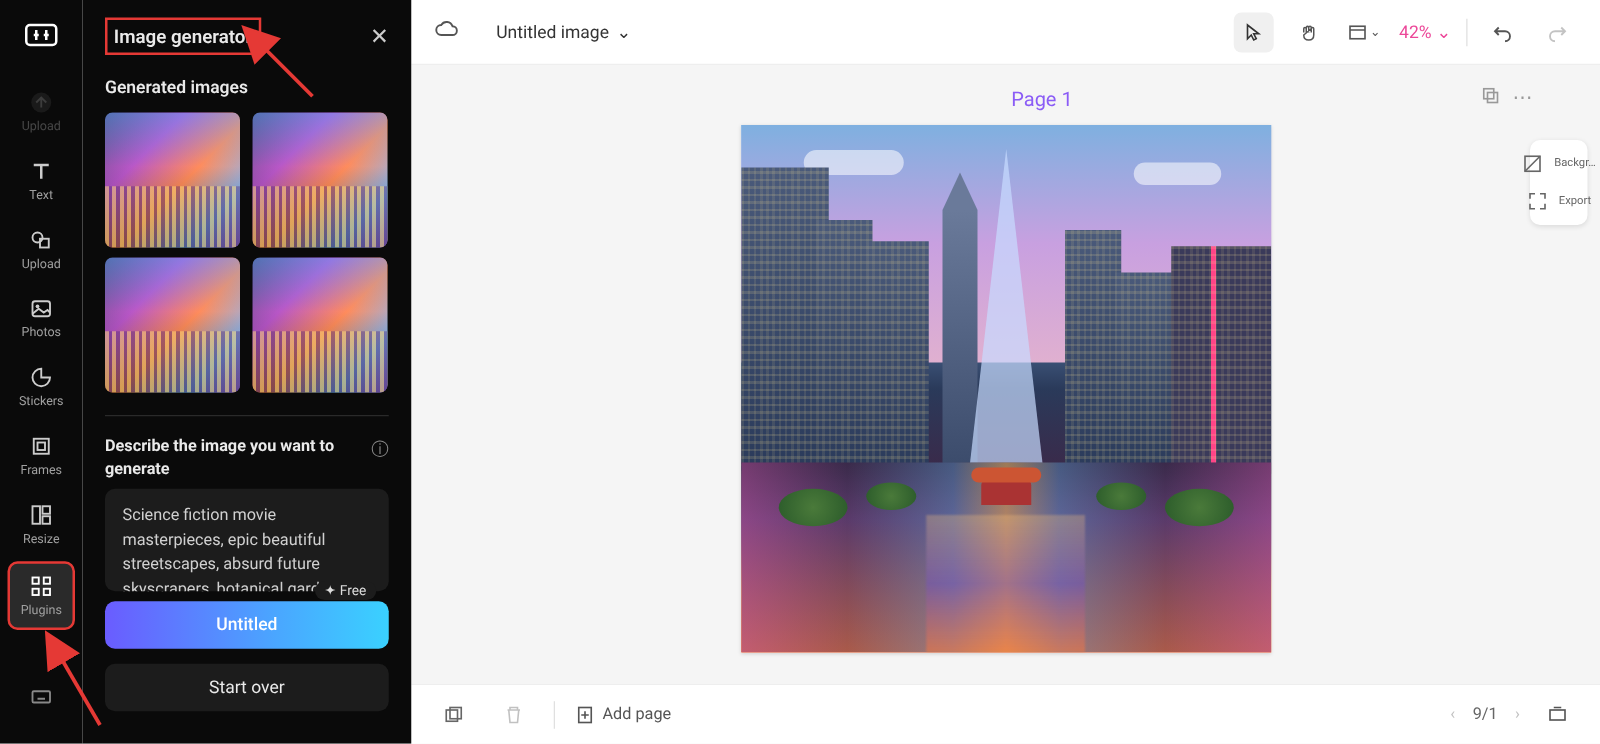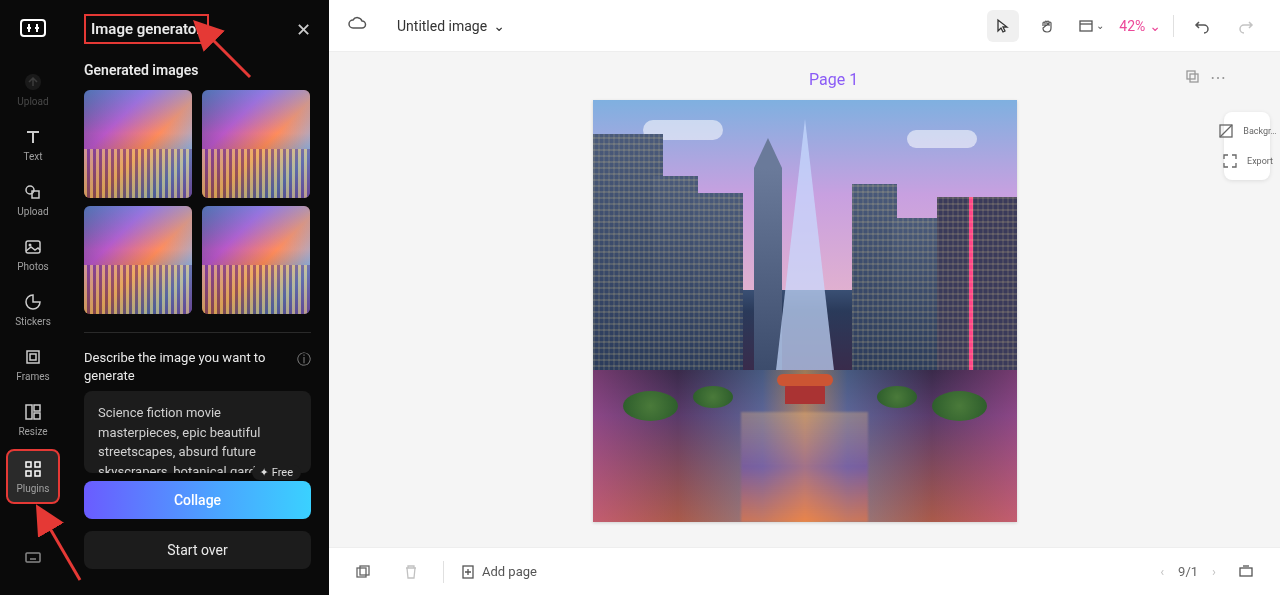--- a/index.html
+++ b/index.html
@@ -15,21 +15,21 @@
 .panel-head { display: flex; align-items: center; justify-content: space-between; margin-bottom: 18px; }
 .panel-title { font-size: 15px; font-weight: 600; padding: 4px 5px; border: 2px solid #e53935; }
 .close-btn { cursor: pointer; color: #ccc; font-size: 18px; }
 .section-label { font-size: 14px; font-weight: 600; margin-bottom: 12px; }
 .thumbs { display: grid; grid-template-columns: 1fr 1fr; gap: 8px; margin-bottom: 18px; }
 .thumb { width: 108px; height: 108px; border-radius: 6px; background: linear-gradient(135deg,#2b3a67 0%,#a74ac7 30%,#ff8c42 55%,#6fc2ff 80%,#b388ff 100%); position: relative; overflow: hidden; }
 .thumb::before { content:""; position:absolute; inset:0; background: linear-gradient(180deg, rgba(120,170,255,0.5) 0%, rgba(255,140,200,0.2) 40%, rgba(0,0,0,0.35) 100%); }
 .thumb::after { content:""; position:absolute; bottom:0; left:0; right:0; height:45%; background: repeating-linear-gradient(90deg, rgba(255,220,120,0.5) 0 3px, rgba(80,40,120,0.4) 3px 6px); }
 .divider { height: 1px; background: #2a2a2a; margin-bottom: 16px; }
 .desc-row { display: flex; justify-content: space-between; align-items: flex-start; margin-bottom: 10px; }
-.desc-label { font-size: 13px; font-weight: 400; line-height: 1.4; max-width: 200px; }
+.desc-label { font-size: 13px; font-weight: 700; line-height: 1.4; max-width: 200px; }
 .info-icon { color: #888; font-size: 14px; margin-top: 2px; }
 .prompt-box { background: #1c1c1c; border-radius: 8px; padding: 12px 14px; font-size: 13px; line-height: 1.5; color: #d0d0d0; margin-bottom: 0; height: 82px; overflow: hidden; position: relative; }
 .free-badge { position: absolute; right: 10px; top: 74px; transform: translateY(0); background: #1c1c1c; border-radius: 10px; padding: 1px 8px; font-size: 11px; display: flex; align-items: center; gap: 3px; z-index: 2; color: #ddd; }
 .gen-wrap { position: relative; margin-top: -4px; margin-bottom: 12px; }
 .generate-btn { width: 100%; height: 38px; border: none; border-radius: 8px; background: linear-gradient(90deg,#6a5cff 0%, #4aa6ff 60%, #3ad1ff 100%); color: #fff; font-size: 14px; font-weight: 500; cursor: pointer; }
 .startover-btn { width: 100%; height: 38px; border: none; border-radius: 8px; background: #1c1c1c; color: #eaeaea; font-size: 14px; cursor: pointer; }
 .main { flex: 1; display: flex; flex-direction: column; background: #f5f5f5; }
 .topbar { height: 52px; background: #fff; display: flex; align-items: center; padding: 0 18px; gap: 30px; border-bottom: 1px solid #eee; }
 .cloud-icon { color: #555; }
 .doc-title { font-size: 14px; color: #333; display: flex; align-items: center; gap: 6px; cursor: pointer; }
@@ -186,21 +186,21 @@
   <div class="desc-row">
     <span class="desc-label">Describe the image you want to generate</span>
     <span class="info-icon">ⓘ</span>
   </div>
   <div class="gen-wrap">
     <div class="prompt-box">Science fiction movie masterpieces, epic beautiful streetscapes, absurd future skyscrapers, botanical gardens,</div>
     <div class="free-badge">
         <span>✦</span>
         <span>Free</span>
       </div>
-    <button class="generate-btn" style="margin-top:8px;">Collage</button>
+    <button class="generate-btn" style="margin-top:8px;">Untitled</button>
   </div>
   <button class="startover-btn">Start over</button>
 </div>
 
 <div class="main">
   <div class="topbar">
     <span class="cloud-icon"><svg width="20" height="20" viewBox="0 0 20 20">
           <path d="M6 14 A4 4 0 0 1 6 6 A5 5 0 0 1 15 7 A3 3 0 0 1 15 14 Z" fill="none" stroke="#555" stroke-width="1.5"></path>
         </svg></span>
     <span class="doc-title">

